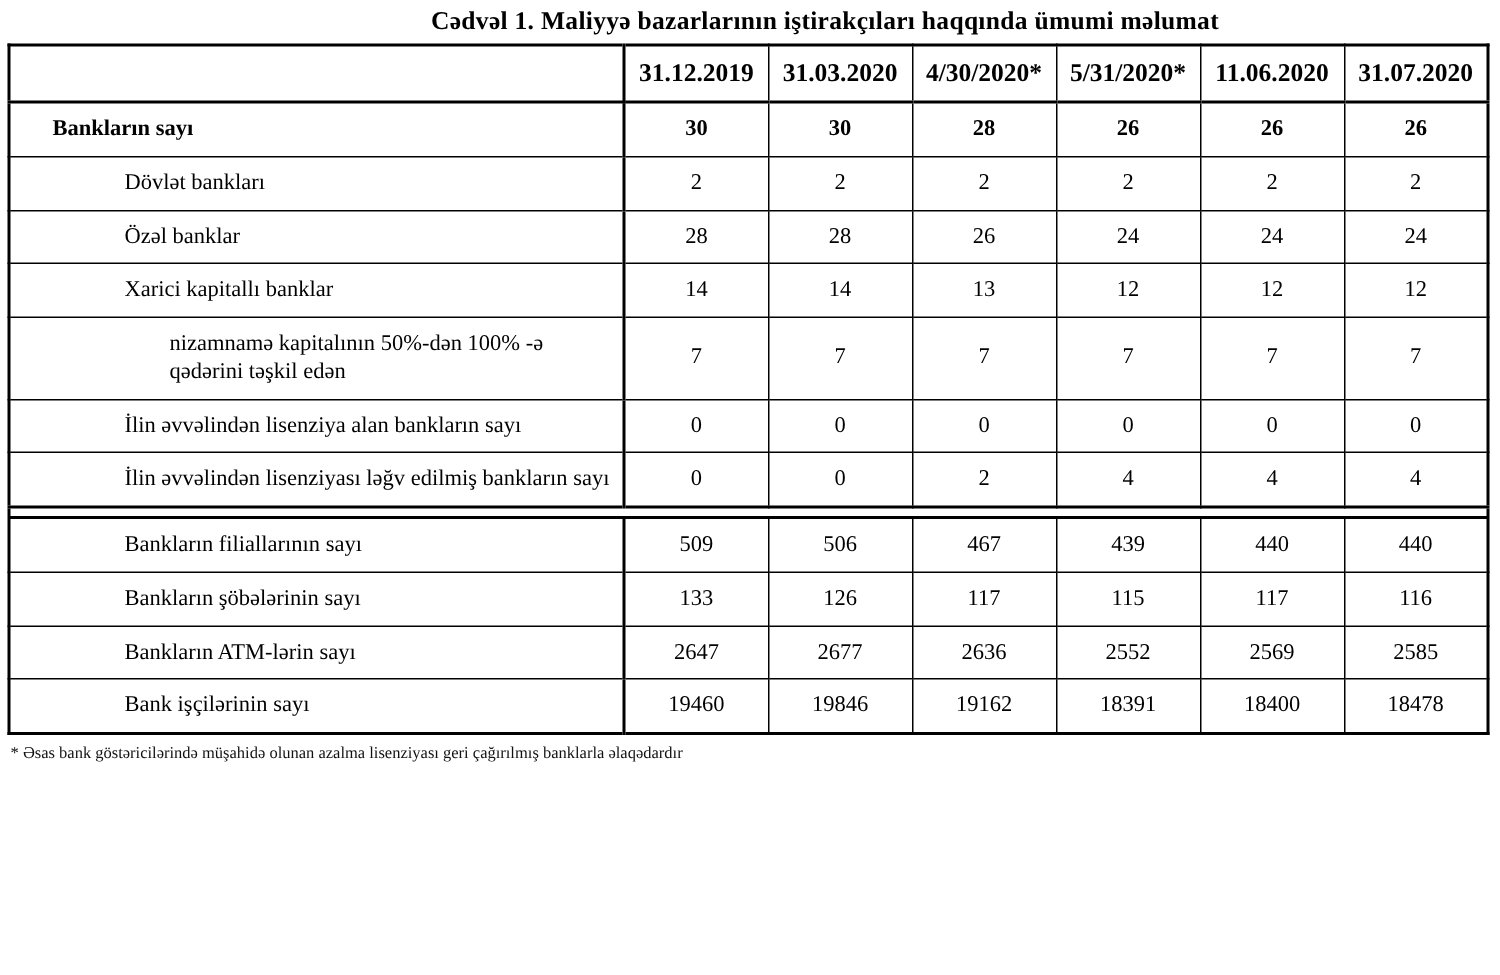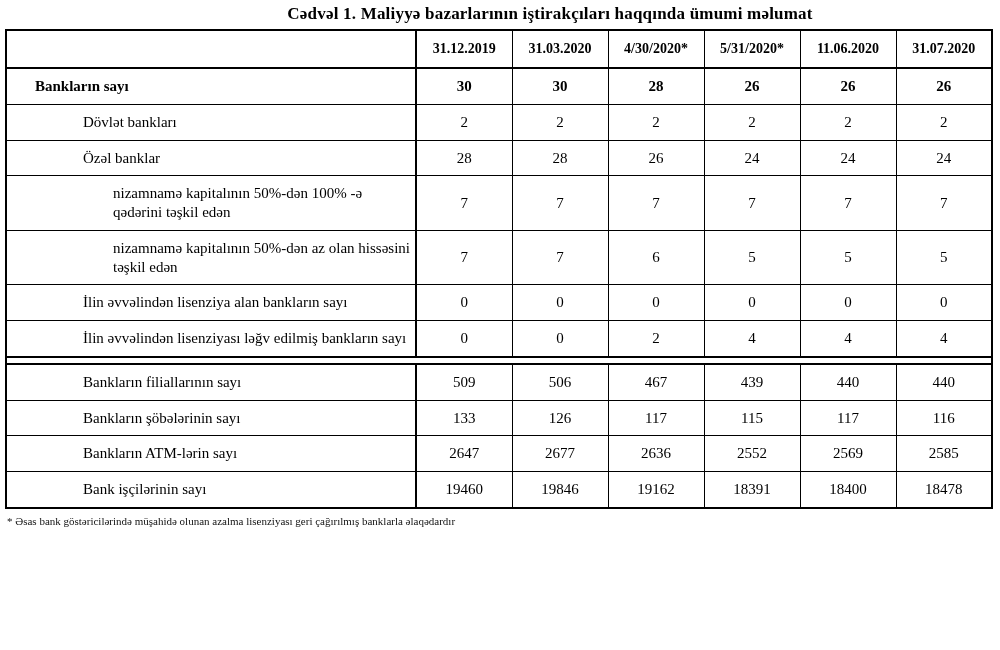--- a/index.html
+++ b/index.html
@@ -31,21 +31,21 @@
     table-layout: fixed;
     width: 988px;
     margin-left: 5px;
     border: 2px solid #000;
   }
   th, td {
     border: 1px solid #000;
     vertical-align: middle;
   }
   thead th {
-    font-size: 14px;
+    font-size: 17px;
     font-weight: bold;
     text-align: center;
     height: 32px;
     padding: 2px 2px;
     border-bottom: 2px solid #000;
   }
   th.label-col, td.label-col {
     width: 404px;
     border-right: 2px solid #000;
   }
@@ -117,36 +117,36 @@
         <tr>
           <td class="label-col indent-2">Özəl banklar</td>
           <td class="val">28</td>
           <td class="val">28</td>
           <td class="val">26</td>
           <td class="val">24</td>
           <td class="val">24</td>
           <td class="val">24</td>
         </tr>
         <tr>
+          <td class="label-col indent-2">Xarici kapitallı banklar</td>
+          <td class="val">14</td>
+          <td class="val">14</td>
+          <td class="val">13</td>
+          <td class="val">12</td>
+          <td class="val">12</td>
+          <td class="val">12</td>
+        </tr>
+        <tr>
           <td class="label-col indent-3">nizamnamə kapitalının 50%-dən 100% -ə qədərini təşkil edən</td>
           <td class="val">7</td>
           <td class="val">7</td>
           <td class="val">7</td>
           <td class="val">7</td>
           <td class="val">7</td>
           <td class="val">7</td>
-        </tr>
-        <tr>
-          <td class="label-col indent-3">nizamnamə kapitalının 50%-dən az olan hissəsini  təşkil edən</td>
-          <td class="val">7</td>
-          <td class="val">7</td>
-          <td class="val">6</td>
-          <td class="val">5</td>
-          <td class="val">5</td>
-          <td class="val">5</td>
         </tr>
         <tr>
           <td class="label-col indent-2">İlin əvvəlindən lisenziya alan bankların sayı</td>
           <td class="val">0</td>
           <td class="val">0</td>
           <td class="val">0</td>
           <td class="val">0</td>
           <td class="val">0</td>
           <td class="val">0</td>
         </tr>

